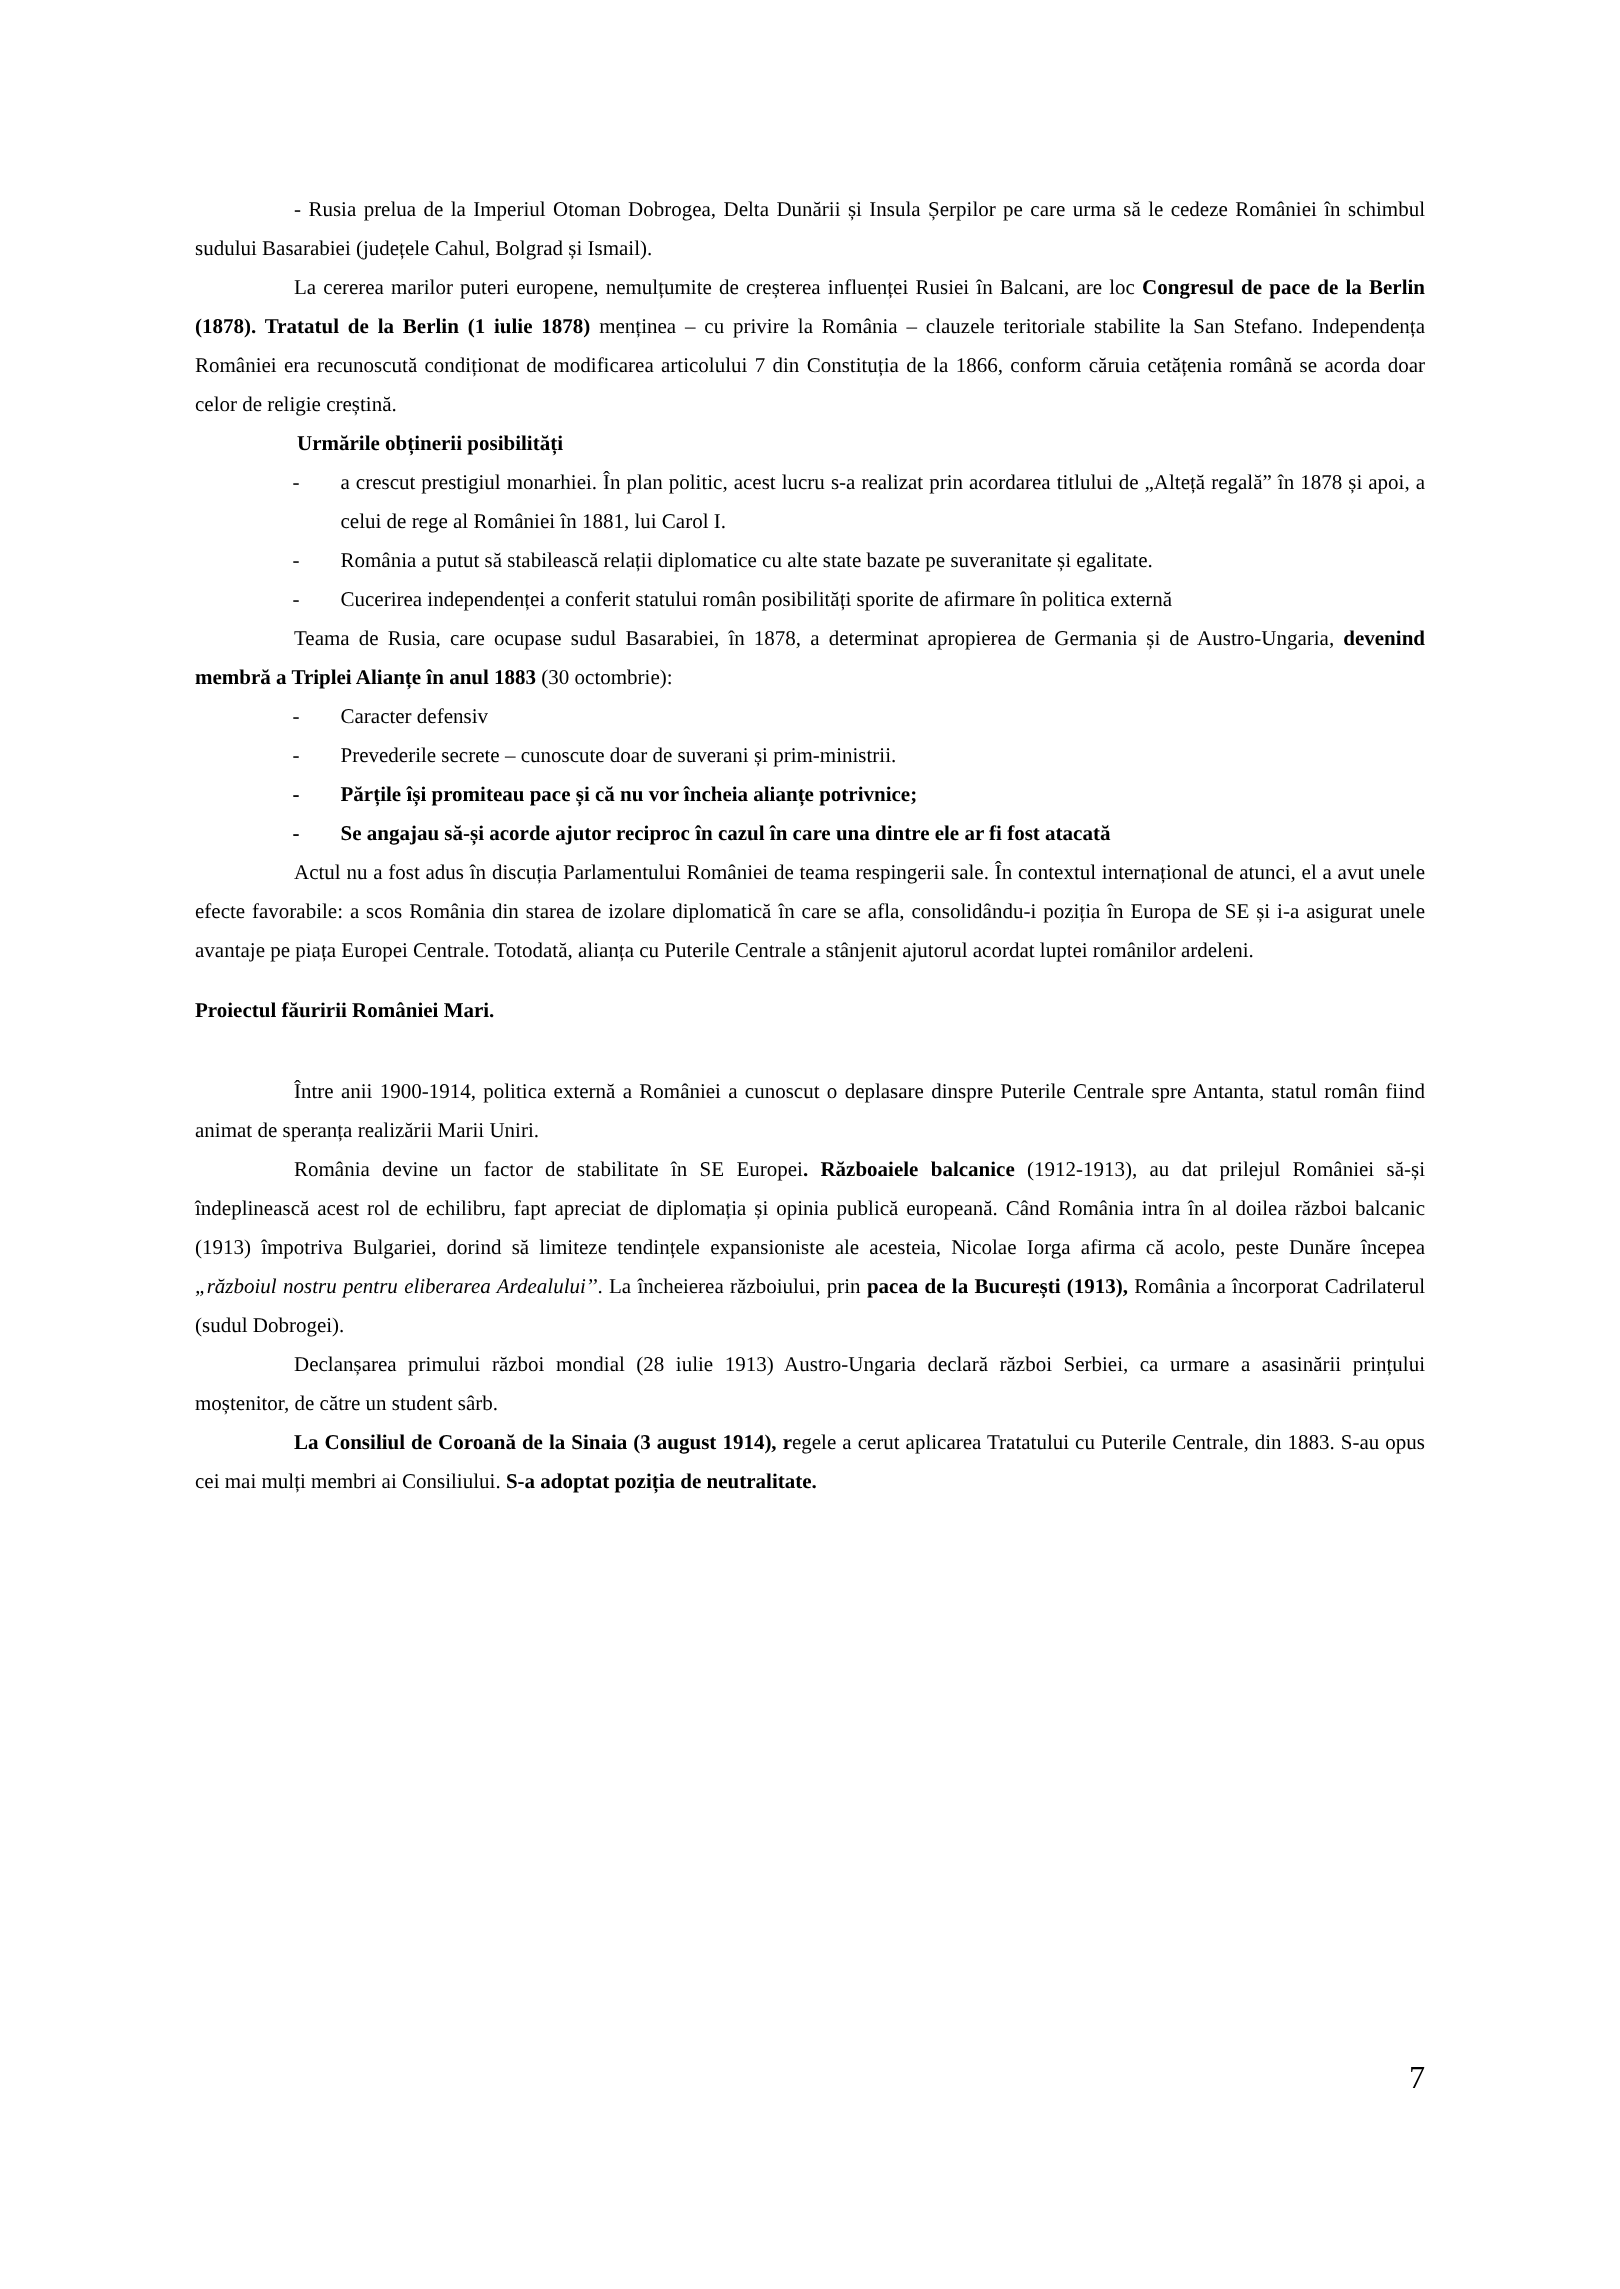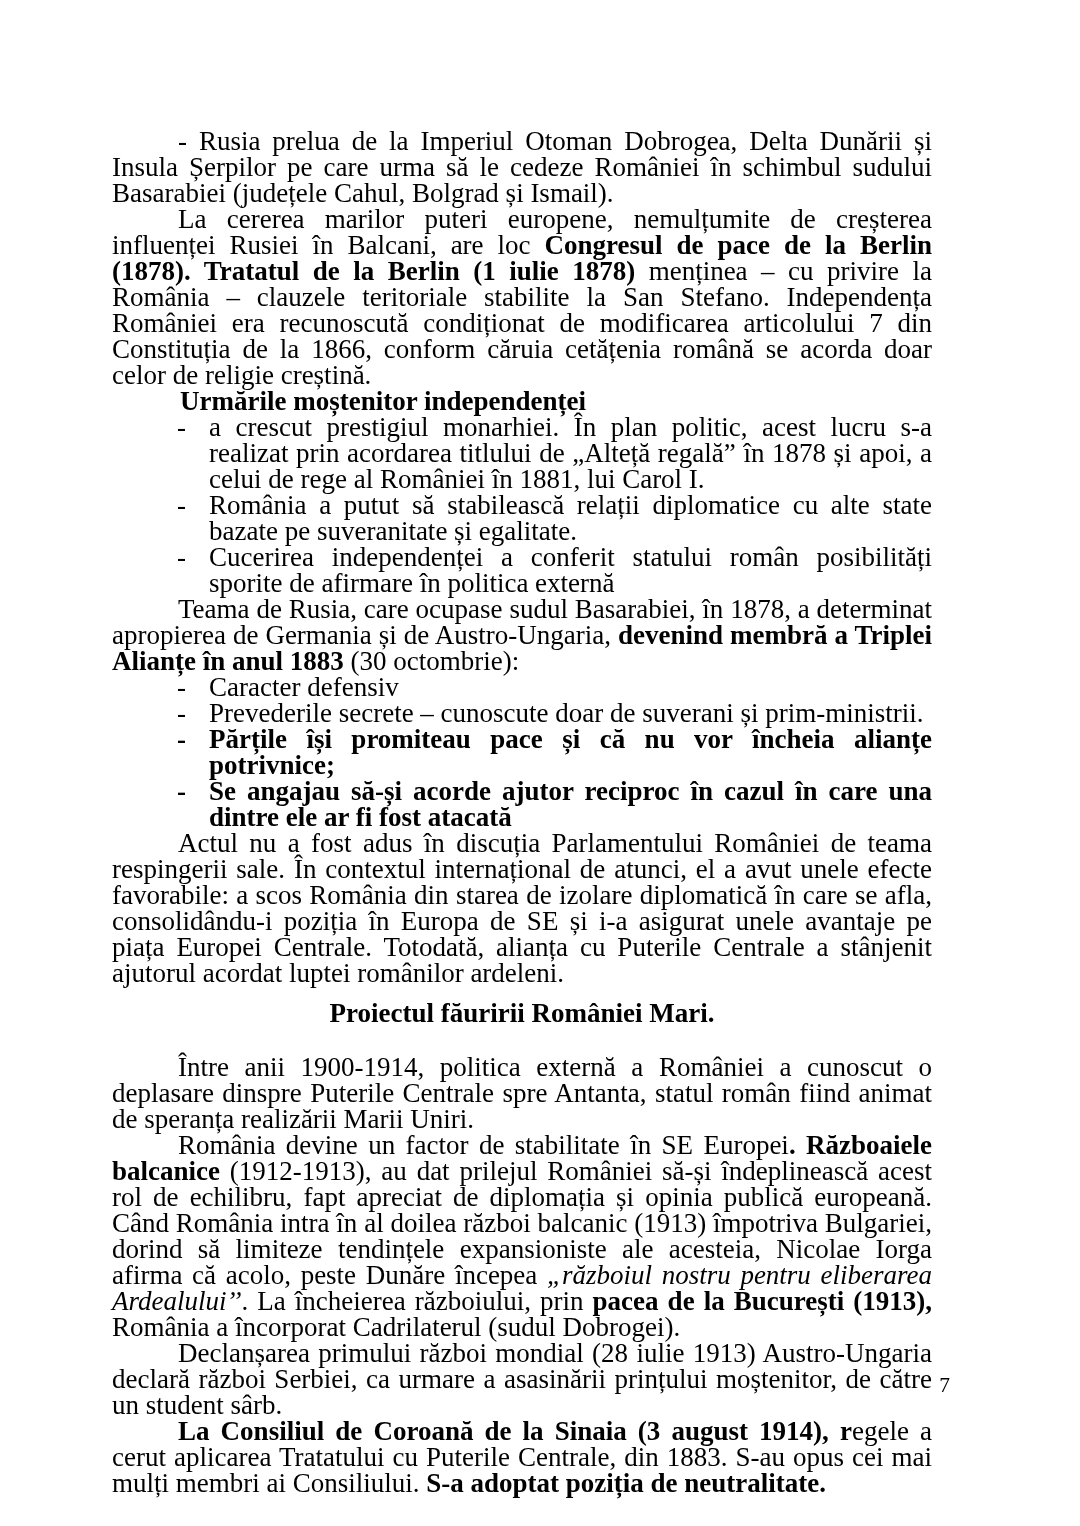--- a/index.html
+++ b/index.html
@@ -11,38 +11,38 @@
     position: relative;
     width: 1080px;
     height: 1526px;
     background: #ffffff;
     font-family: "Liberation Serif", "DejaVu Serif", serif;
     color: #000000;
     overflow: hidden;
   }
   .content {
     position: absolute;
-    left: 112px;
+    left: 130px;
     top: 128px;
     width: 820px;
-    font-size: 27px;
+    font-size: 14px;
     line-height: 26px;
   }
   .content p { margin: 0; }
   .p {
     text-align: justify;
     text-indent: 66px;
   }
   .heading-left {
     font-weight: bold;
     padding-left: 68px;
   }
   .heading-center {
     font-weight: bold;
-    text-align: center;
+    text-align: left;
     margin: 14px 0 28px 0 !important;
   }
   .list { }
   .list-item {
     position: relative;
     padding-left: 97px;
     text-align: justify;
   }
   .dash {
     position: absolute;
@@ -59,21 +59,21 @@
     line-height: 26px;
   }
 </style>
 </head>
 <body>
 
 <div class="page">
   <div class="content">
       <p class="p"><span>- Rusia prelua de la Imperiul Otoman Dobrogea, Delta Dunării și Insula Șerpilor pe care urma să le cedeze României în schimbul sudului Basarabiei (județele Cahul, Bolgrad și Ismail).</span></p>
       <p class="p"><span>La cererea marilor puteri europene, nemulțumite de creșterea influenței Rusiei în Balcani, are loc </span><span class="b">Congresul de pace de la Berlin (1878). Tratatul de la Berlin (1 iulie 1878)</span><span> menținea – cu privire la România – clauzele teritoriale stabilite la San Stefano. Independența României era recunoscută condiționat de modificarea articolului 7 din Constituția de la 1866, conform căruia cetățenia română se acorda doar celor de religie creștină.</span></p>
-      <p class="heading-left"><span class="b">Urmările moștenitor independenței</span></p>
+      <p class="heading-left"><span class="b">Urmările obținerii posibilități</span></p>
       <div class="list">
         <div class="list-item"><span class="dash">-</span><span><span>a crescut prestigiul monarhiei. În plan politic, acest lucru s-a realizat prin acordarea titlului de „Alteță regală” în 1878 și apoi, a celui de rege al României în 1881, lui Carol I.</span></span></div>
         <div class="list-item"><span class="dash">-</span><span><span>România a putut să stabilească relații diplomatice cu alte state bazate pe suveranitate și egalitate.</span></span></div>
         <div class="list-item"><span class="dash">-</span><span><span>Cucerirea independenței a conferit statului român posibilități sporite de afirmare în politica externă</span></span></div>
       </div>
       <p class="p"><span>Teama de Rusia, care ocupase sudul Basarabiei, în 1878, a determinat apropierea de Germania și de Austro-Ungaria, </span><span class="b">devenind membră a Triplei Alianțe în anul 1883</span><span> (30 octombrie):</span></p>
       <div class="list">
         <div class="list-item"><span class="dash">-</span><span><span>Caracter defensiv</span></span></div>
         <div class="list-item"><span class="dash">-</span><span><span>Prevederile secrete – cunoscute doar de suverani și prim-ministrii.</span></span></div>
         <div class="list-item"><span class="dash b">-</span><span><span class="b">Părțile își promiteau pace și că nu vor încheia alianțe potrivnice;</span></span></div>

